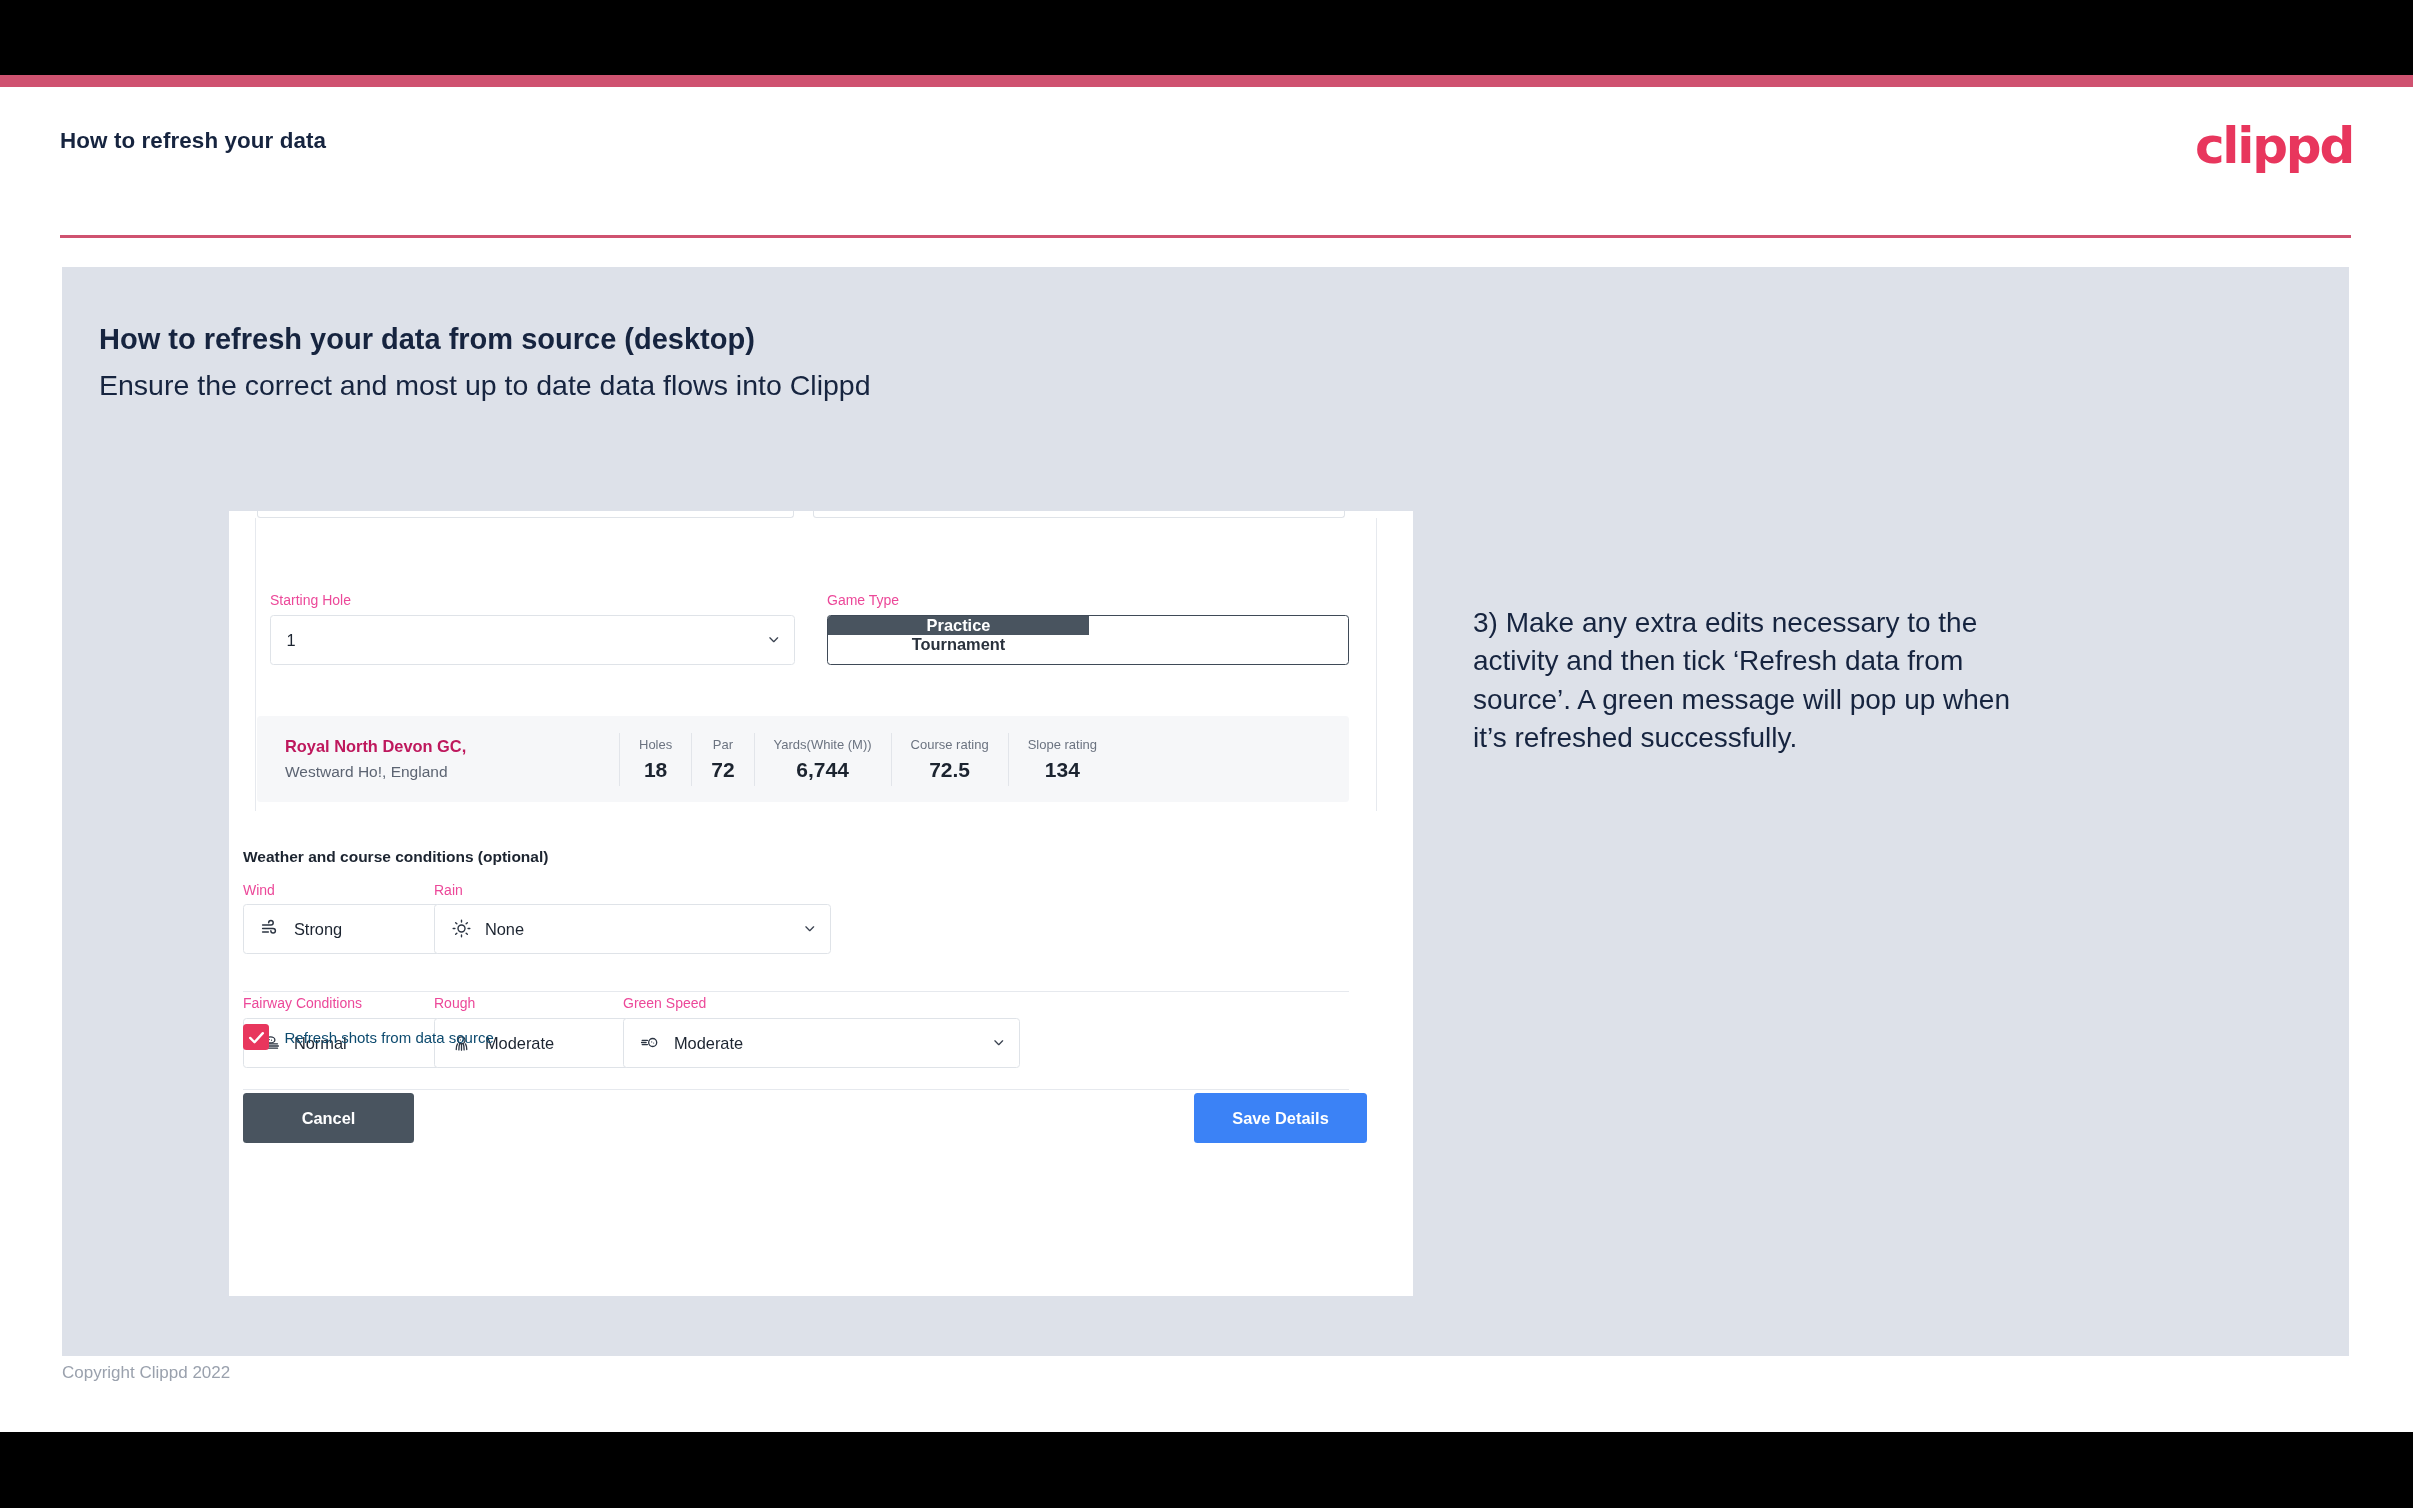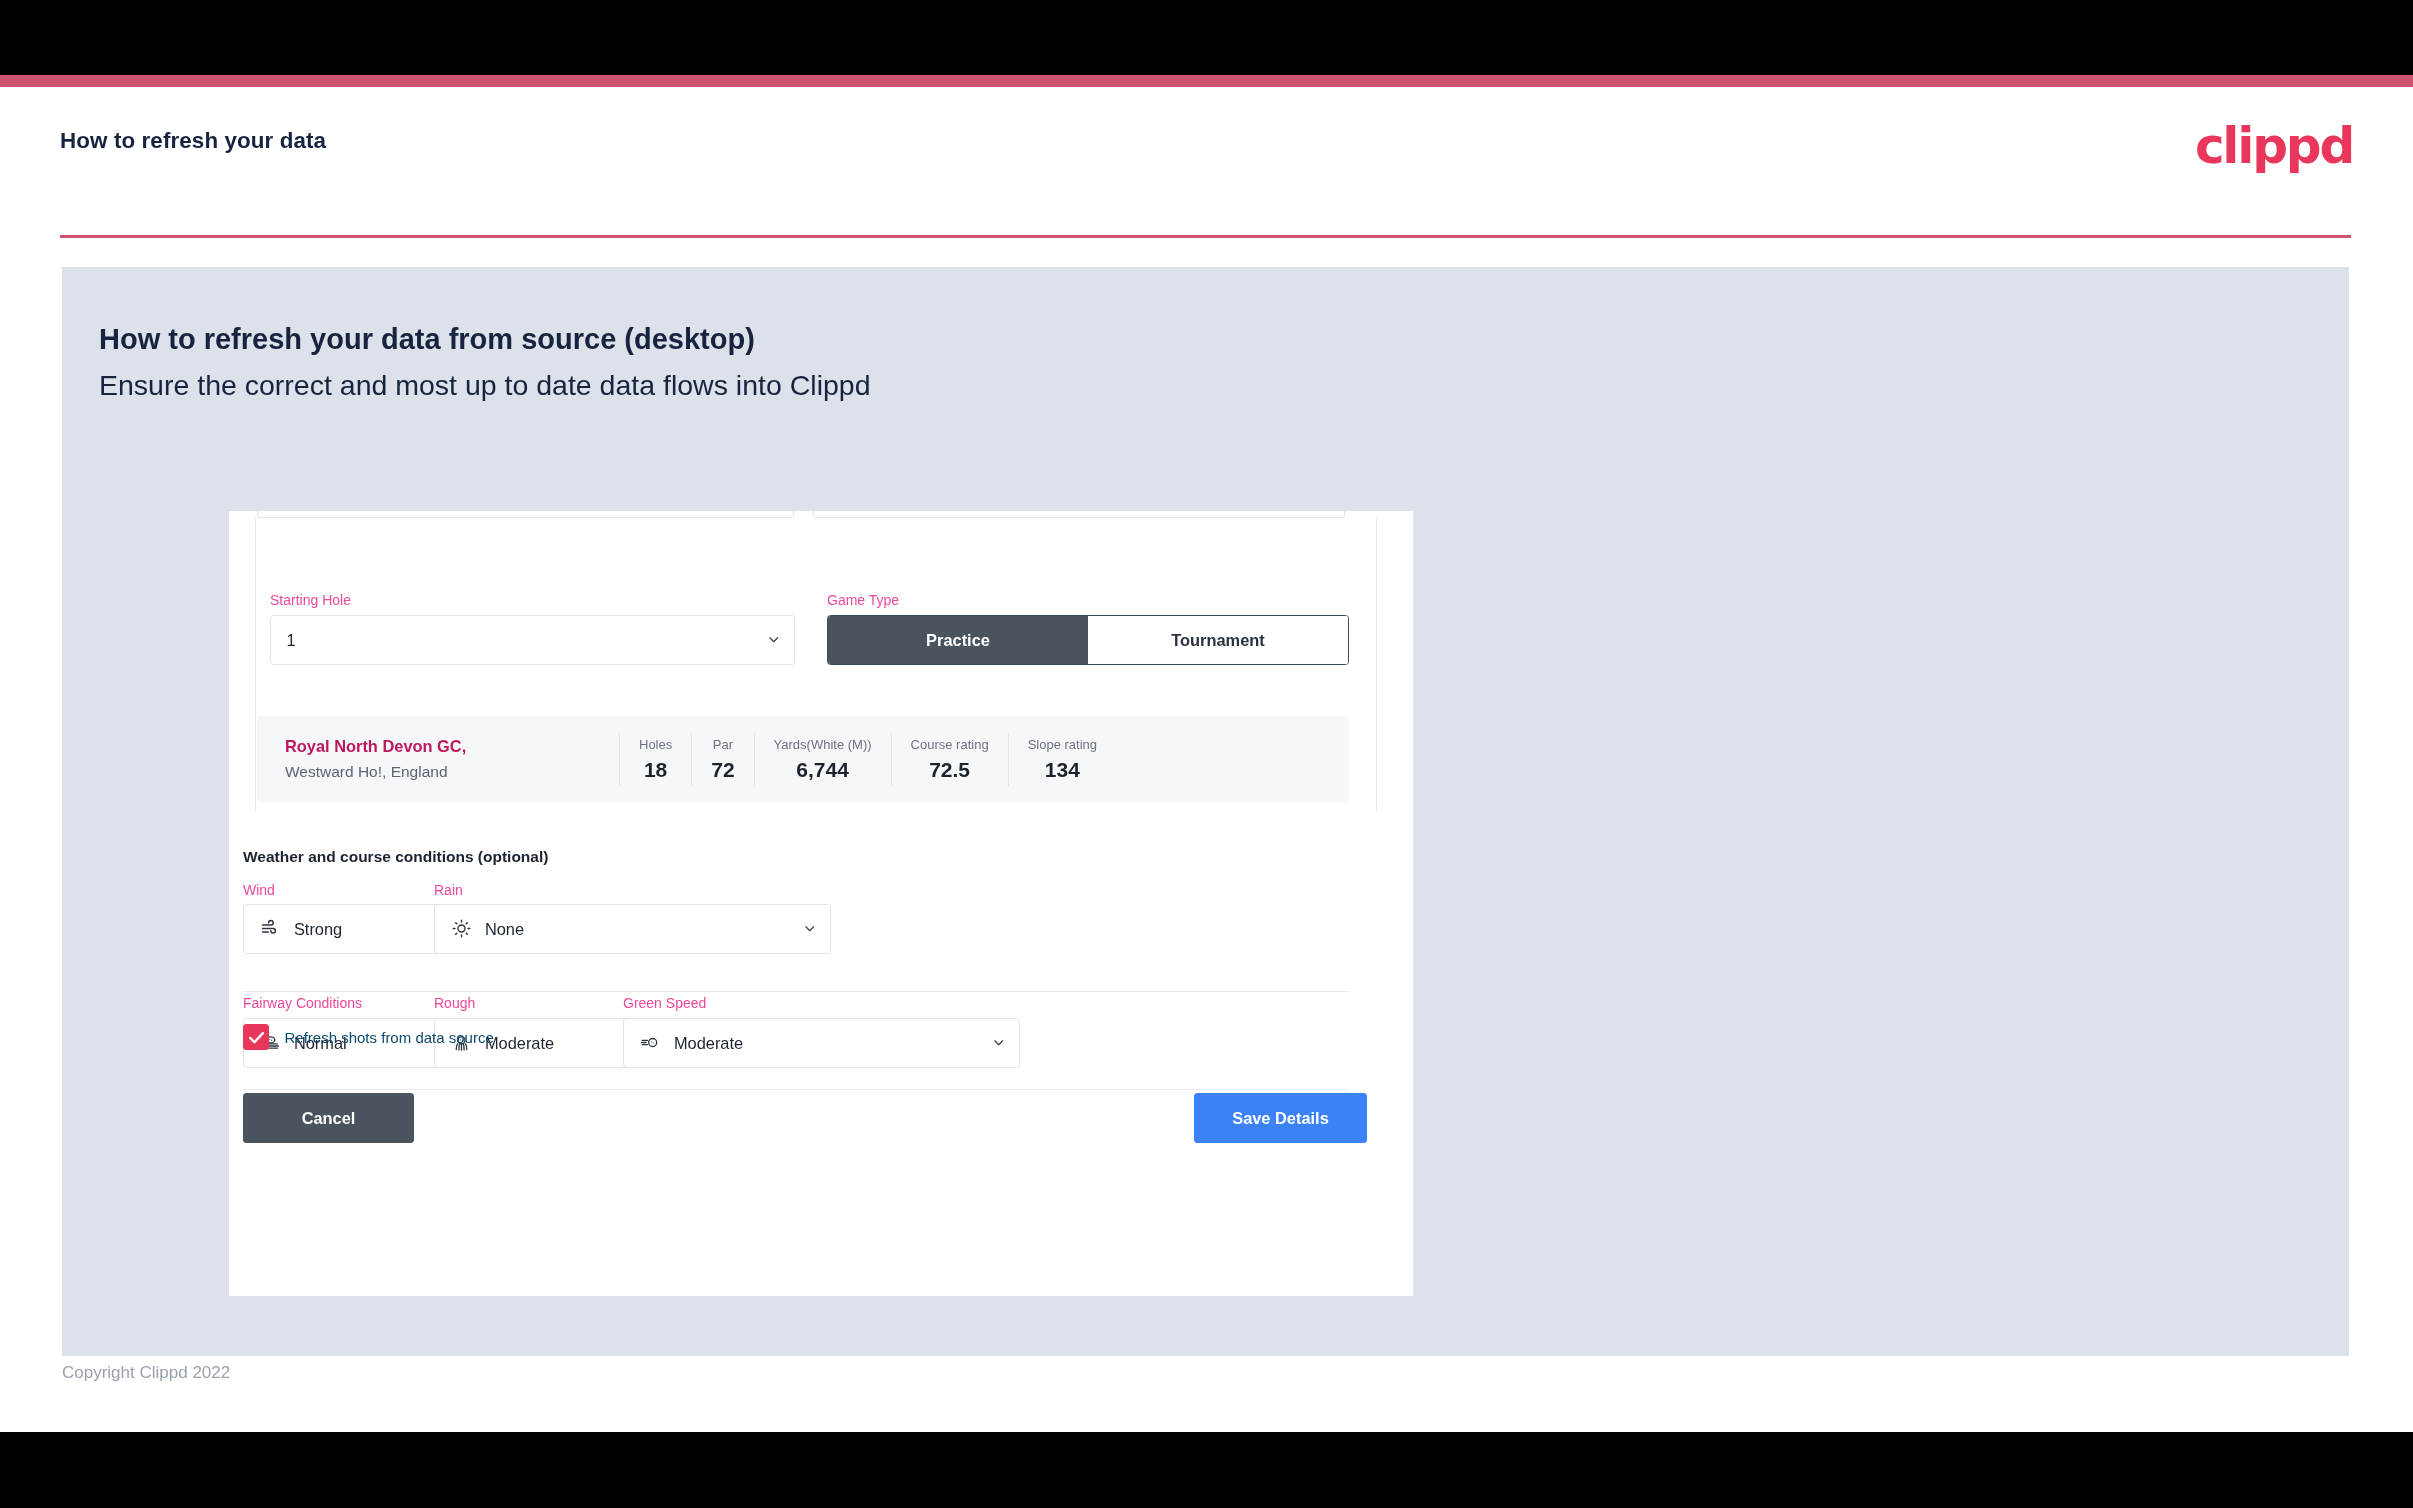--- a/index.html
+++ b/index.html
@@ -226,21 +226,21 @@
       <div class="select-box" style="left:41px; top:104px; width:525px;">
         <span class="select-val">1</span>
         <span class="chev">
           <svg width="15.5" height="15.5" viewBox="0 0 24 24" fill="none" stroke="currentColor" stroke-width="2" stroke-linecap="round" stroke-linejoin="round">
             <polyline points="6 9 12 15 18 9"></polyline>
           </svg>
         </span>
       </div>
 
       <div class="fld-label" style="left:598px; top:81px;">Game Type</div>
-      <div class="seg" style="left:598px; top:104px; width:522px;">
+      <div class="seg" style="left:598px; top:104px; width:522px;flex-direction:column;">
         <div class="seg-opt on" style="width:261px;">Practice</div>
         <div class="seg-opt off" style="width:261px;">Tournament</div>
       </div>
 
       <div class="course-strip">
         <div class="course-name-wrap">
           <div class="course-name">Royal North Devon GC,</div>
           <div class="course-loc">Westward Ho!, England</div>
         </div>
 
@@ -370,18 +370,19 @@
         </span>
         <span class="chk-label">Refresh shots from data source</span>
       </div>
 
       <button class="btn btn-cancel">Cancel</button>
       <button class="btn btn-save">Save Details</button>
 
     </div>
   </div>
 
+  <div class="instruction">3) Make any extra edits necessary to the activity and then tick ‘Refresh data from source’. A green message will pop up when it’s refreshed successfully.</div>
 
   <div class="footer-copy">Copyright Clippd 2022</div>
 
   <div class="bar-bottom-black"></div>
 </div>
 
 
 </body></html>

